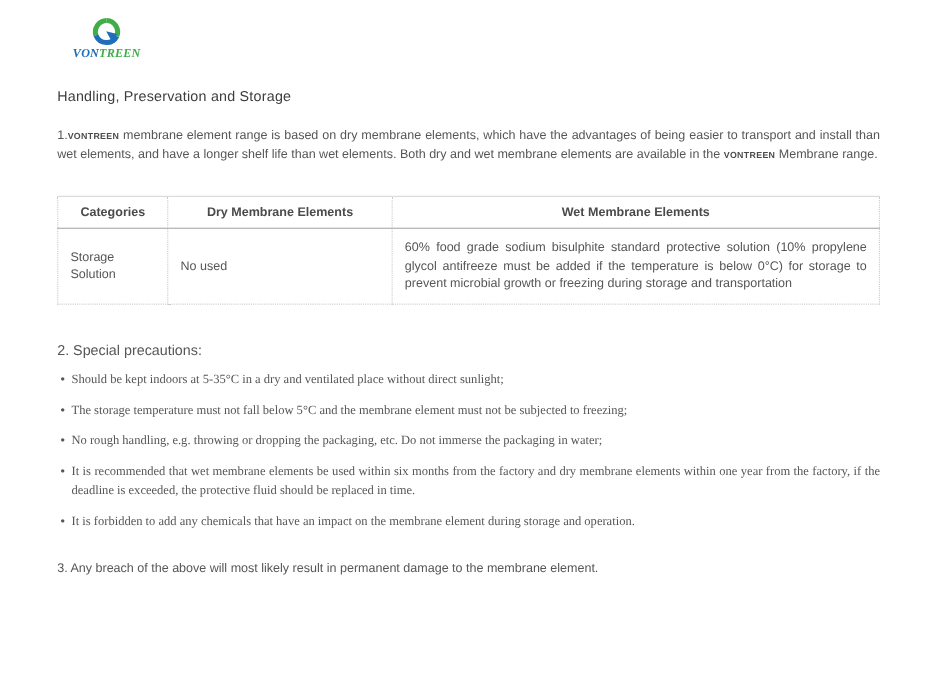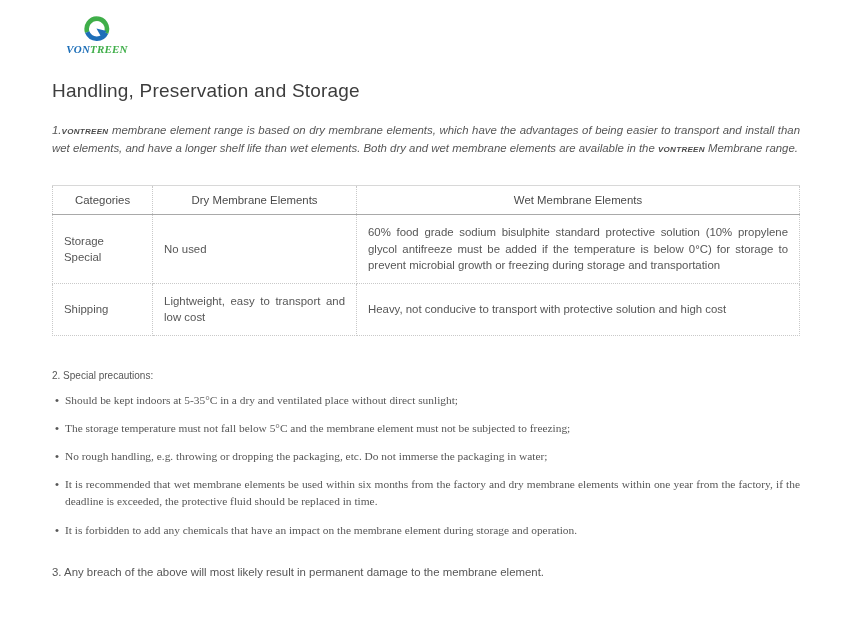--- a/index.html
+++ b/index.html
@@ -14,48 +14,48 @@
   .page { padding: 16px 60px 0 52px; }
 
   
   .logo { width: 62px; margin-left: 14px; text-align: center; }
   .logo-icon { display: block; margin: 0 auto 1px auto; }
   .logo-word { font-family: "Liberation Serif", "DejaVu Serif", serif; font-style: italic; font-weight: bold; font-size: 11px; letter-spacing: 0.2px; white-space: nowrap; }
   .logo-von { color: #1e6fb8; }
   .logo-treen { color: #3fae49; }
 
   
-  .title { margin-top: 25px; font-size: 19px; font-weight: 500; color: #3d3d3d; letter-spacing: 0.2px; }
+  .title { margin-top: 25px; font-size: 13px; font-weight: 500; color: #3d3d3d; letter-spacing: 0.2px; }
 
   
-  .intro { margin-top: 20px; font-size: 11.4px; line-height: 1.55; text-align: justify; color: #565656; font-style: italic; }
+  .intro { margin-top: 20px; font-size: 11.4px; line-height: 1.55; text-align: justify; color: #565656; }
   .brand-inline { font-size: 8px; font-weight: bold; letter-spacing: 0.3px; color: #4a4a4a; }
 
   
   table.cmp { margin-top: 28px; width: 100%; border-collapse: collapse; font-size: 11.4px; color: #565656; }
   table.cmp th {
-    font-weight: 400; color: #4a4a4a; text-align: center;
+    font-weight: 700; color: #4a4a4a; text-align: center;
     padding: 8px 10px; height: 29px;
     border-top: 1px solid #d8d8d8;
     border-left: 1px dotted #c9c9c9;
     border-right: 1px dotted #c9c9c9;
     border-bottom: 1px solid #a9a9a9;
   }
   table.cmp td {
     padding: 9px 11px; vertical-align: middle; line-height: 1.45;
     border: 1px dotted #c9c9c9;
     text-align: justify;
   }
   table.cmp th:first-child, table.cmp td:first-child { border-left: 1px dotted #c9c9c9; }
   col.c-cat { width: 13.4%; }
   col.c-dry { width: 27.3%; }
   col.c-wet { width: 59.3%; }
 
   
-  .precautions-heading { margin-top: 34px; font-size: 10px; color: #565656; }
+  .precautions-heading { margin-top: 34px; font-size: 13px; color: #565656; }
   ul.precautions { list-style: none; margin-top: 5px; }
   ul.precautions li { display: flex; margin-top: 11px; font-size: 11.4px; line-height: 1.5; color: #565656; }
   ul.precautions li .bullet { width: 13px; flex: 0 0 13px; padding-left: 3px; color: #565656; }
   ul.precautions li .li-text { flex: 1; text-align: justify; font-family: Liberation Serif, serif; }
 
   
   .footer-note { margin-top: 27px; font-size: 11.4px; color: #565656; }
 </style>
 </head>
 <body>
@@ -84,28 +84,23 @@
       </colgroup>
     <thead>
       <tr>
         <th>Categories</th>
         <th>Dry Membrane Elements</th>
         <th>Wet Membrane Elements</th>
       </tr>
     </thead>
     <tbody>
       <tr>
-        <td>Storage Special</td>
+        <td>Storage Solution</td>
         <td>No used</td>
         <td>60% food grade sodium bisulphite standard protective solution (10% propylene glycol antifreeze must be added if the temperature is below 0°C) for storage to prevent microbial growth or freezing during storage and transportation</td>
-      </tr>
-      <tr>
-        <td>Shipping</td>
-        <td>Lightweight, easy to transport and low cost</td>
-        <td>Heavy, not conducive to transport with protective solution and high cost</td>
       </tr>
     </tbody>
   </table>
 
   <p class="precautions-heading">2. Special precautions:</p>
 
   <ul class="precautions">
     <li>
         <span class="bullet">•</span>
         <span class="li-text">Should be kept indoors at 5-35°C in a dry and ventilated place without direct sunlight;</span>

